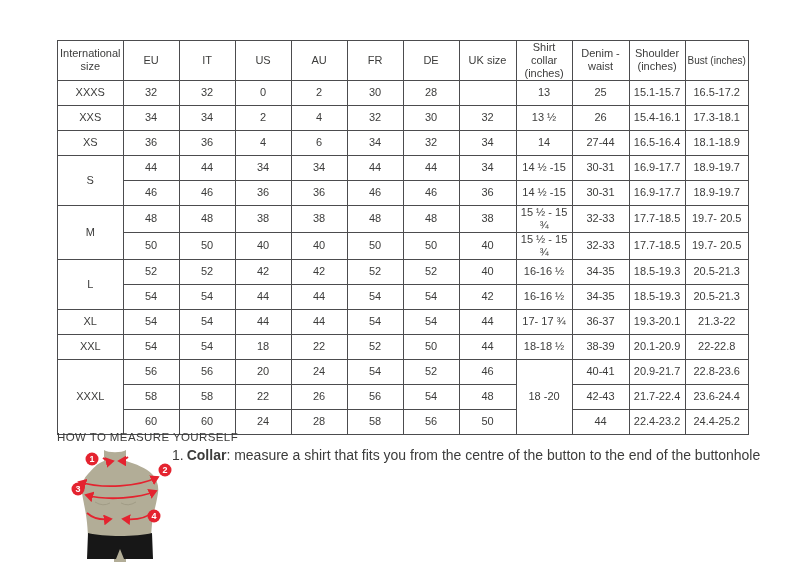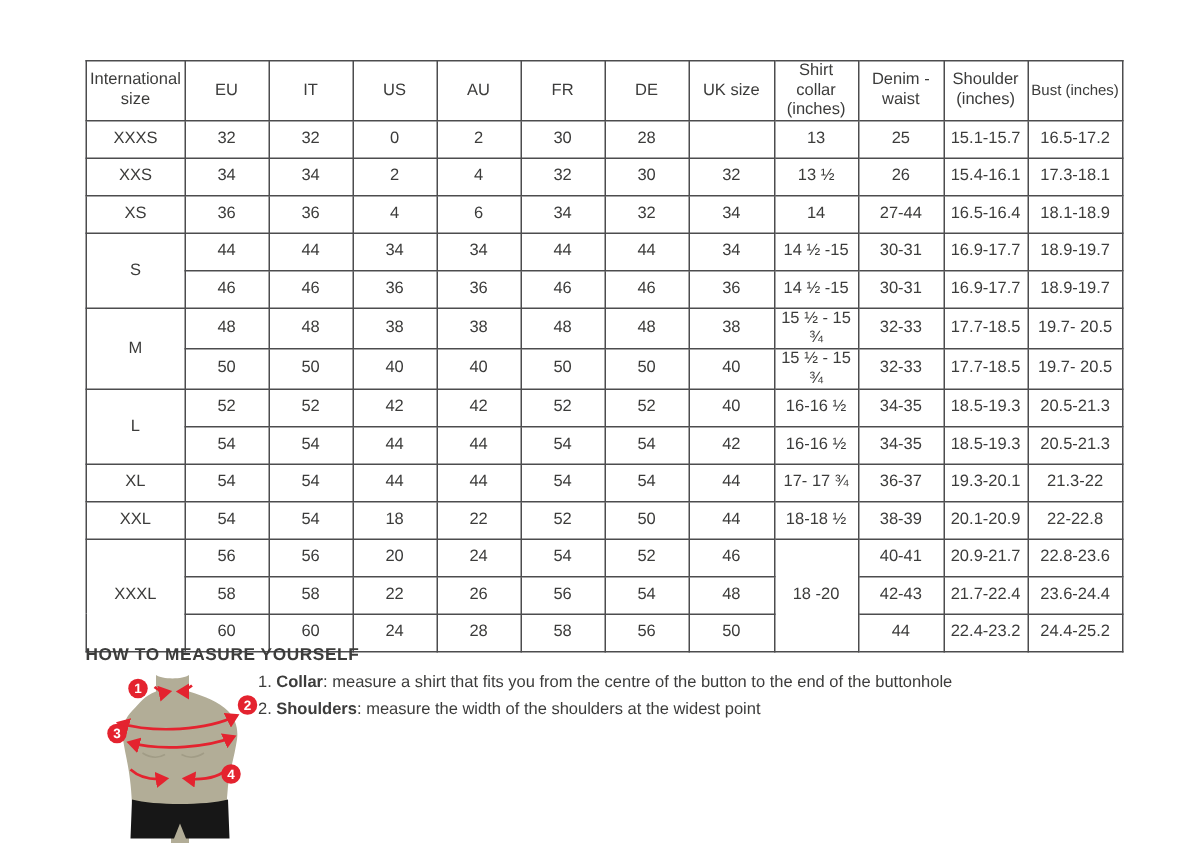--- a/index.html
+++ b/index.html
@@ -19,24 +19,24 @@
     text-align:center;vertical-align:middle;
     font-size:11px;font-weight:normal;
     color:#3c3c3b;padding:0 2px;line-height:1.18;
   }
   table.size-chart th{height:30px;}
   table.size-chart td{height:24px;}
   table.size-chart thead th:last-child{white-space:nowrap;font-size:10px;}
   
   .measure-title{
     position:absolute;left:57px;top:431px;
-    font-size:11.5px;font-weight:bold;letter-spacing:.4px;
+    font-size:11.5px;font-weight:normal;letter-spacing:.4px;
   }
   .figure-svg{position:absolute;left:58px;top:446px;}
-  .steps{position:absolute;left:172px;top:449px;font-size:11px;}
+  .steps{position:absolute;left:172px;top:449px;font-size:14px;}
   .step{margin-bottom:5px;line-height:13px;}
   .step-num{margin-right:3px;}
   .step-label{font-weight:bold;}
 </style>
 </head>
 <body>
 
 <table class="size-chart">
   <colgroup>
     <col style="width:57px">
@@ -298,16 +298,13 @@
     <text x="20" y="46.3" fill="#ffffff">3</text>
     <circle cx="96" cy="70" r="6.5" fill="#e4232f"></circle>
     <text x="96" y="73.3" fill="#ffffff">4</text>
   </g>
 </svg>
 
 <div class="steps">
   <div class="step">
     <span class="step-num">1.</span><span class="step-label">Collar</span><span>: measure a shirt that fits you from the centre of the button to the end of the buttonhole</span>
   </div>
-  <div class="step">
-    <span class="step-num">2.</span><span class="step-label">Shoulders</span><span>: measure the width of the shoulders at the widest point</span>
-  </div>
 </div>
 
 </body></html>

